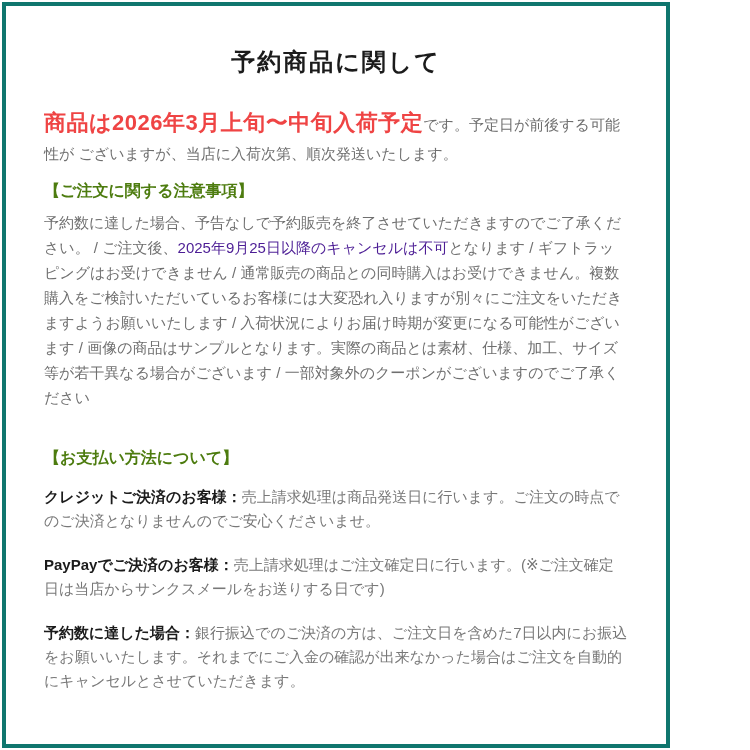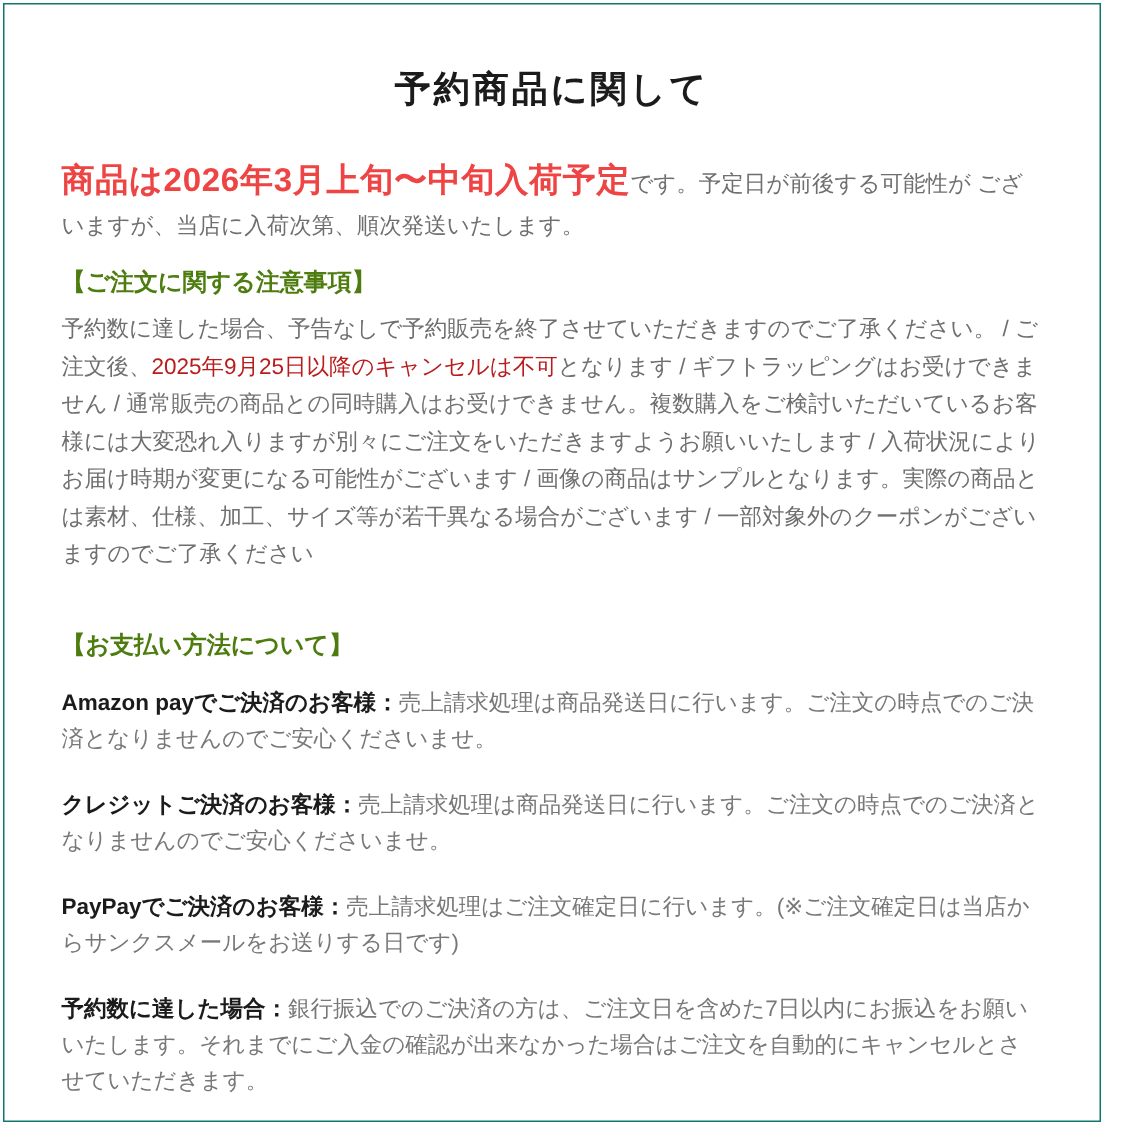--- a/index.html
+++ b/index.html
@@ -3,24 +3,24 @@
 <meta charset="utf-8">
 <style>
   html, body {
     margin: 0;
     padding: 0;
     background: #ffffff;
     font-family: "Liberation Sans", "DejaVu Sans", sans-serif;
   }
   .page {
     box-sizing: border-box;
-    width: 732px;
+    width: 668px;
     height: 746px;
     margin: 2px;
-    border: 1px solid #0f766e;
+    border: 4px solid #0f766e;
     background: #ffffff;
     padding: 0 38px;
     overflow: hidden;
   }
   .page-title {
     margin: 40px 0 0 0;
     text-align: center;
     font-size: 24px;
     font-weight: bold;
     color: #1b1b1b;
@@ -47,21 +47,21 @@
   .section-heading.payment-heading {
     margin-top: 38px;
   }
   .notes {
     margin: 8px 0 0 0;
     font-size: 15px;
     line-height: 25px;
     color: #6f6f6f;
   }
   .notes .seg-red {
-    color: #b91c1c;
+    color: #4c1d95;
   }
   .notes .seg-red-bold {
     color: #737373;
     font-weight: normal;
   }
   .pay-method {
     margin: 0 0 20px 0;
     font-size: 15px;
     line-height: 24px;
     color: #787878;
@@ -84,21 +84,20 @@
   <p class="lead"><span class="highlight">商品は2026年3月上旬〜中旬入荷予定</span><span>です。予定日が前後する可能性が ございますが、当店に入荷次第、順次発送いたします。</span></p>
 
   <h2 class="section-heading">【ご注文に関する注意事項】</h2>
 
   <p class="notes"><span>予約数に達した場合、予告なしで予約販売を終了させていただきますのでご了承ください。 / ご注文後、</span><span class="seg-red">2025年9月25日以降のキャンセルは不可</span><span>となります / ギフトラッピングはお受けできません / </span><span class="seg-red-bold">通常販売の商品との同時購入はお受けできません。</span><span>複数購入をご検討いただいているお客様には大変恐れ入りますが別々にご注文をいただきますようお願いいたします / 入荷状況によりお届け時期が変更になる可能性がございます / 画像の商品はサンプルとなります。実際の商品とは素材、仕様、加工、サイズ等が若干異なる場合がございます / 一部対象外のクーポンがございますのでご了承ください</span></p>
 
   <h2 class="section-heading payment-heading">【お支払い方法について】</h2>
 
   <div class="pay-list">
 
-    <p class="pay-method"><span class="pay-label">Amazon payでご決済のお客様：</span><span>売上請求処理は商品発送日に行います。ご注文の時点でのご決済となりませんのでご安心くださいませ。</span></p>
 
     <p class="pay-method"><span class="pay-label">クレジットご決済のお客様：</span><span>売上請求処理は商品発送日に行います。ご注文の時点でのご決済となりませんのでご安心くださいませ。</span></p>
 
     <p class="pay-method"><span class="pay-label">PayPayでご決済のお客様：</span><span>売上請求処理はご注文確定日に行います。(※ご注文確定日は当店からサンクスメールをお送りする日です)</span></p>
 
     <p class="pay-method"><span class="pay-label">予約数に達した場合：</span><span>銀行振込でのご決済の方は、ご注文日を含めた7日以内にお振込をお願いいたします。それまでにご入金の確認が出来なかった場合はご注文を自動的にキャンセルとさせていただきます。</span></p>
 
   </div>
 
 </div>

